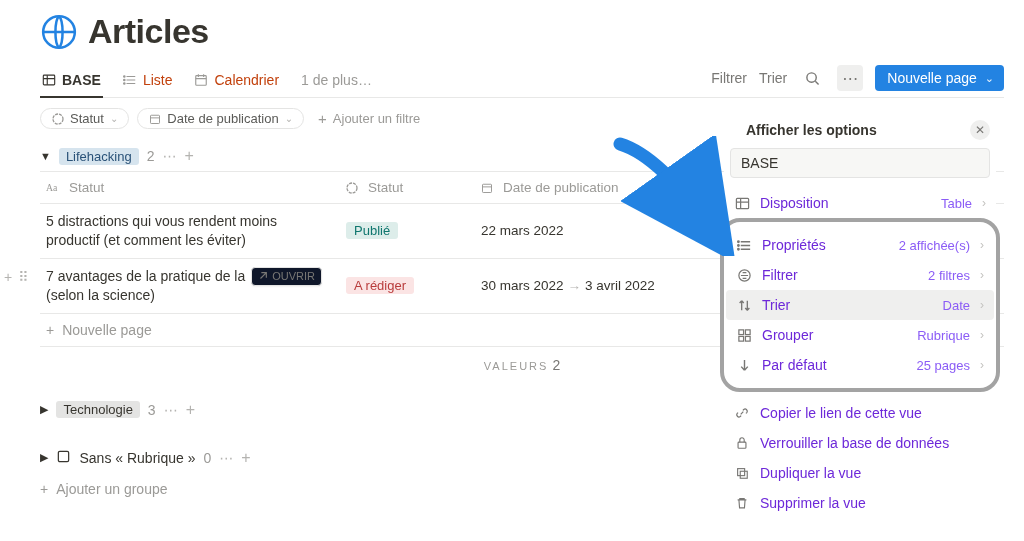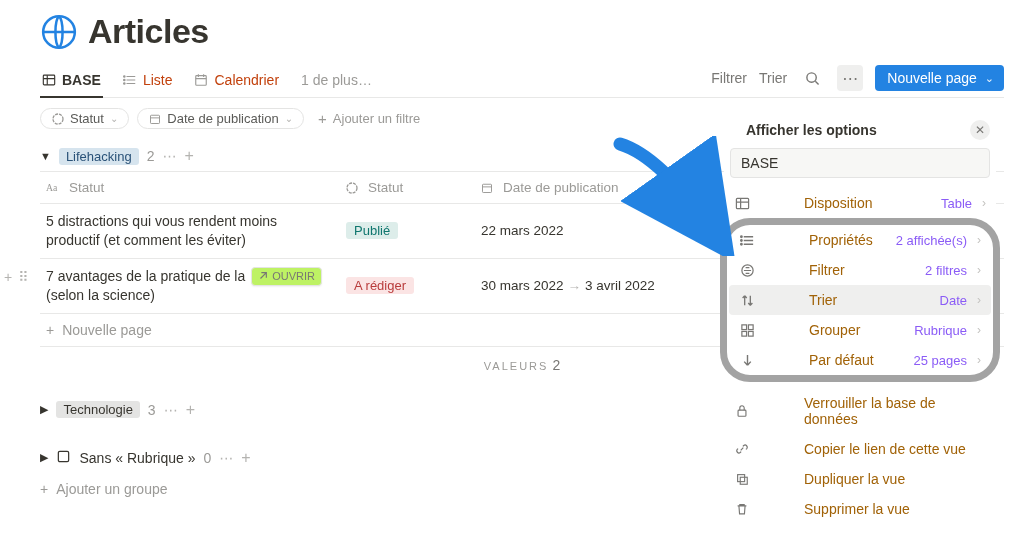--- a/index.html
+++ b/index.html
@@ -47,45 +47,45 @@
     .col-date { width: 230px; }
     .td.col-title { color: #37352f; line-height: 1.35; font-size: 14px; padding-right: 14px; }
     .status-pill { display: inline-block; border-radius: 3px; padding: 1px 8px; font-size: 13px; }
     .status-green { background: #ddedea; color: #0f766e; }
     .status-red  { background: #fbe4e4; color: #b93c3c; }
     .arrow-range { color: #b4b3b0; margin: 0 4px; }
     
     .row-hover-controls { position: absolute; left: -2px; display: flex; gap: 6px; color: #b4b3b0; font-size: 14px; }
     .row2-wrap { position: relative; }
     
-    .open-btn { background: #bef264; border: 1px solid #e4e4e3; border-radius: 4px; color: #787774; font-size: 11px; padding: 1px 6px; display: inline-flex; align-items: center; gap: 4px; cursor:pointer; box-shadow: 0 1px 2px rgba(0,0,0,0.06); }
+    .open-btn { background: #0f172a; border: 1px solid #e4e4e3; border-radius: 4px; color: #787774; font-size: 11px; padding: 1px 6px; display: inline-flex; align-items: center; gap: 4px; cursor:pointer; box-shadow: 0 1px 2px rgba(0,0,0,0.06); }
     
     .new-row { color: #9b9a97; font-size: 14px; padding: 8px 6px; display: flex; align-items: center; gap: 8px; border-bottom: 1px solid #e8e8e7; cursor:pointer; }
     .values-row { text-align: center; color: #9b9a97; font-size: 11px; letter-spacing: 2px; padding: 10px 0 18px 0; }
     .values-row .num { letter-spacing: 0; font-size: 14px; margin-left: 4px; color: #787774; }
     
     .no-rubrique-icon { width: 15px; height: 15px; }
     .group-simple { display: flex; align-items: center; gap: 8px; padding: 10px 0 6px 0; font-size: 14px; }
     .add-group { color: #9b9a97; font-size: 14px; display: flex; align-items: center; gap: 8px; padding: 8px 0; cursor:pointer; }
     
     
     .panel { position: absolute; top: 116px; right: 28px; width: 272px; background: #fff; font-size: 14px; }
     .panel-title-row { display: flex; align-items: center; justify-content: space-between; padding: 4px 6px 8px 6px; }
     .panel-title { font-weight: 600; font-size: 14px; margin-left: 16px; }
     .panel-close { width: 20px; height: 20px; border-radius: 10px; background: #efefee; color: #787774; display:inline-flex; align-items:center; justify-content:center; font-size: 12px; cursor:pointer; }
     .panel-input { margin: 0 6px 10px 6px; border: 1px solid #e4e4e3; background: #f7f7f5; border-radius: 4px; padding: 6px 10px; font-size: 14px; color: #37352f; cursor:text; }
     
     .panel-row { display: flex; align-items: center; gap: 10px; padding: 7px 10px; cursor:pointer; }
     .panel-row:hover, .panel-row.hovered { background: #efefee; border-radius:4px; }
-    .panel-label { flex: 1; color: #a16207; margin-left: 44px; }
+    .panel-label { flex: 1; color: #6d28d9; }
     .panel-value { color: #8b5cf6; font-size: 13px; }
     .panel-chev { color: #c4c3c0; font-size: 12px; }
     .panel-icon { width: 16px; height: 16px; display:inline-flex; align-items:center; justify-content:center; color: #787774; }
     
-    .highlight-box { border: 7px solid #a3a3a3; border-radius: 30px; padding: 0 2px; margin: 0 -4px 6px -4px; }
+    .highlight-box { border: 4px solid #a3a3a3; border-radius: 20px; padding: 8px 2px; margin: 0 -4px 6px -4px; }
     
     
     .big-arrow { position: absolute; left: 605px; top: 136px; width: 140px; height: 120px; pointer-events: none; }
   </style>
 </head>
 <body>
 
 <div class="page">
   <div class="title-row">
     <span class="globe-icon">
@@ -343,34 +343,34 @@
           </svg>
         </span>
       <span class="panel-label">Par défaut</span>
       <span class="panel-value">25 pages</span>
       <span class="panel-chev">›</span>
     </div>
   </div>
 
   <div class="panel-row">
     <span class="panel-icon">
+        <svg width="14" height="14" viewBox="0 0 16 16" fill="none" stroke="#787774" stroke-width="1.4">
+          <path d="M6.5 9.5l3-3M7 11l-1 1a2.5 2.5 0 01-3.5-3.5l1-1M9 5l1-1a2.5 2.5 0 013.5 3.5l-1 1"></path>
+        </svg>
+      </span>
+    <span class="panel-label">Copier le lien de cette vue</span>
+  </div>
+  <div class="panel-row">
+    <span class="panel-icon">
         <svg width="14" height="14" viewBox="0 0 16 16" fill="none" stroke="#787774" stroke-width="1.3">
           <rect x="3.5" y="7" width="9" height="7" rx="1"></rect>
           <path d="M5.5 7V4.5a2.5 2.5 0 015 0V7"></path>
         </svg>
       </span>
     <span class="panel-label">Verrouiller la base de données</span>
-  </div>
-  <div class="panel-row">
-    <span class="panel-icon">
-        <svg width="14" height="14" viewBox="0 0 16 16" fill="none" stroke="#787774" stroke-width="1.4">
-          <path d="M6.5 9.5l3-3M7 11l-1 1a2.5 2.5 0 01-3.5-3.5l1-1M9 5l1-1a2.5 2.5 0 013.5 3.5l-1 1"></path>
-        </svg>
-      </span>
-    <span class="panel-label">Copier le lien de cette vue</span>
   </div>
   <div class="panel-row">
     <span class="panel-icon">
         <svg width="14" height="14" viewBox="0 0 16 16" fill="none" stroke="#787774" stroke-width="1.3">
           <rect x="3" y="3" width="8" height="8"></rect>
           <rect x="6" y="6" width="8" height="8"></rect>
         </svg>
       </span>
     <span class="panel-label">Dupliquer la vue</span>
   </div>

